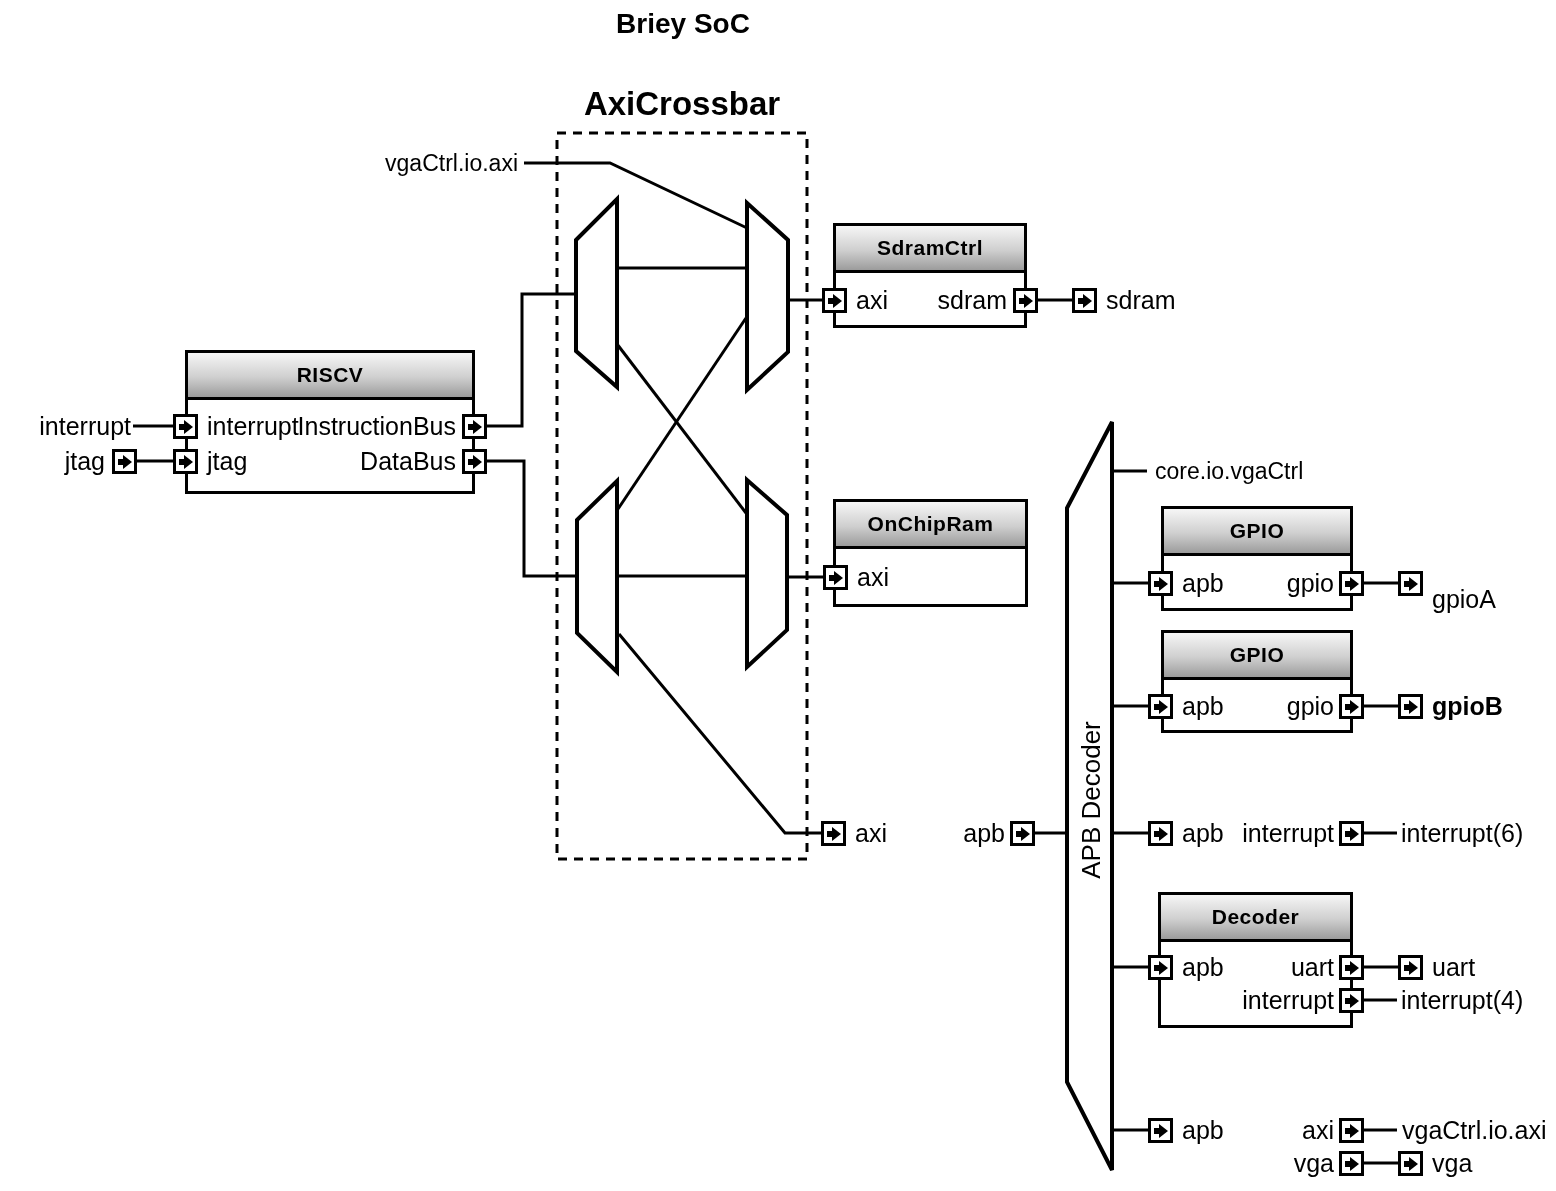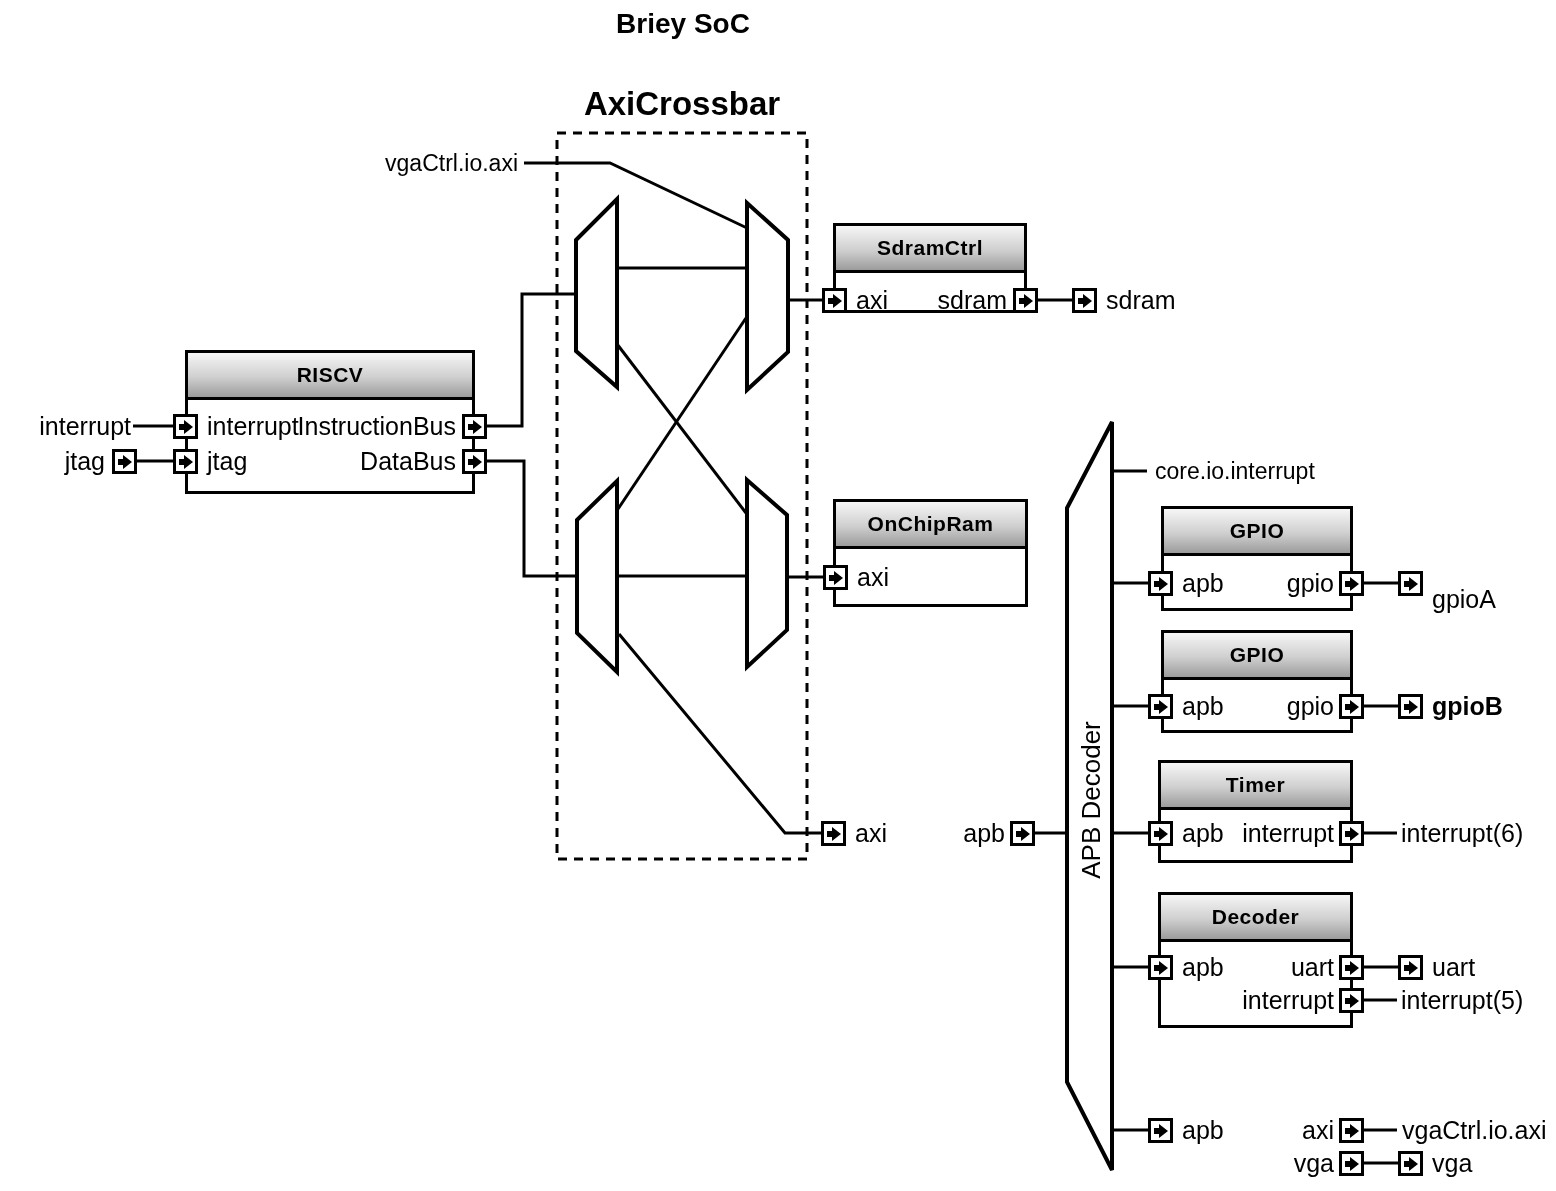--- a/index.html
+++ b/index.html
@@ -78,21 +78,21 @@
       <polygon points="747,203 788,240 788,352 747,390"></polygon>
       <polygon points="577,520 617,481 617,672 577,633"></polygon>
       <polygon points="747,480 787,515 787,630 747,667"></polygon>
       <polygon points="1112,422 1112,1170 1067,1082 1067,508"></polygon>
     </g>
   </svg>
 
   <div class="heading" style="left:683px;top:8px;font-size:28px;">Briey SoC</div>
   <div class="heading" style="left:682px;top:85px;font-size:33px;">AxiCrossbar</div>
   <div class="netlbl r" style="left:518px;top:163px;">vgaCtrl.io.axi</div>
-  <div class="netlbl" style="left:1155px;top:471px;">core.io.interrupt</div>
+  <div class="netlbl" style="left:1155px;top:471px;">core.io.vgaCtrl</div>
   <div class="vlabel">APB Decoder</div>
 
   <div class="block" style="left:185px;top:350px;width:290px;height:144px;">
     <div class="bheader">RISCV</div>
   </div>
   <div class="port" style="left:173px;top:414px;">
       <span class="arrow"></span>
     </div>
   <div class="port" style="left:173px;top:449px;">
       <span class="arrow"></span>
@@ -106,21 +106,21 @@
   <div class="port" style="left:112px;top:449px;">
       <span class="arrow"></span>
     </div>
   <div class="lbl" style="left:207px;top:426px;">interrupt</div>
   <div class="lbl" style="left:207px;top:461px;">jtag</div>
   <div class="lbl r" style="left:456px;top:426px;">InstructionBus</div>
   <div class="lbl r" style="left:456px;top:461px;">DataBus</div>
   <div class="lbl r" style="left:131px;top:426px;">interrupt</div>
   <div class="lbl r" style="left:105px;top:461px;">jtag</div>
 
-  <div class="block" style="left:833px;top:223px;width:194px;height:90px;">
+  <div class="block" style="left:833px;top:223px;width:194px;height:105px;">
     <div class="bheader">SdramCtrl</div>
   </div>
   <div class="port" style="left:822px;top:288px;">
       <span class="arrow"></span>
     </div>
   <div class="port" style="left:1013px;top:288px;">
       <span class="arrow"></span>
     </div>
   <div class="port" style="left:1072px;top:288px;">
       <span class="arrow"></span>
@@ -171,23 +171,20 @@
   <div class="port" style="left:1339px;top:694px;">
       <span class="arrow"></span>
     </div>
   <div class="port" style="left:1398px;top:694px;">
       <span class="arrow"></span>
     </div>
   <div class="lbl" style="left:1182px;top:706px;">apb</div>
   <div class="lbl r" style="left:1334px;top:706px;">gpio</div>
   <div class="lbl" style="left:1432px;top:706px;font-weight:bold;">gpioB</div>
 
-  <div class="block" style="left:1158px;top:760px;width:195px;height:103px;">
-    <div class="bheader">Timer</div>
-  </div>
   <div class="port" style="left:1148px;top:821px;">
       <span class="arrow"></span>
     </div>
   <div class="port" style="left:1339px;top:821px;">
       <span class="arrow"></span>
     </div>
   <div class="lbl" style="left:1182px;top:833px;">apb</div>
   <div class="lbl r" style="left:1334px;top:833px;">interrupt</div>
   <div class="lbl" style="left:1401px;top:833px;">interrupt(6)</div>
 
@@ -203,21 +200,21 @@
   <div class="port" style="left:1398px;top:955px;">
       <span class="arrow"></span>
     </div>
   <div class="port" style="left:1339px;top:988px;">
       <span class="arrow"></span>
     </div>
   <div class="lbl" style="left:1182px;top:967px;">apb</div>
   <div class="lbl r" style="left:1334px;top:967px;">uart</div>
   <div class="lbl r" style="left:1334px;top:1000px;">interrupt</div>
   <div class="lbl" style="left:1432px;top:967px;">uart</div>
-  <div class="lbl" style="left:1401px;top:1000px;">interrupt(5)</div>
+  <div class="lbl" style="left:1401px;top:1000px;">interrupt(4)</div>
 
   <div class="port" style="left:1148px;top:1118px;">
       <span class="arrow"></span>
     </div>
   <div class="port" style="left:1339px;top:1118px;">
       <span class="arrow"></span>
     </div>
   <div class="port" style="left:1339px;top:1151px;">
       <span class="arrow"></span>
     </div>

